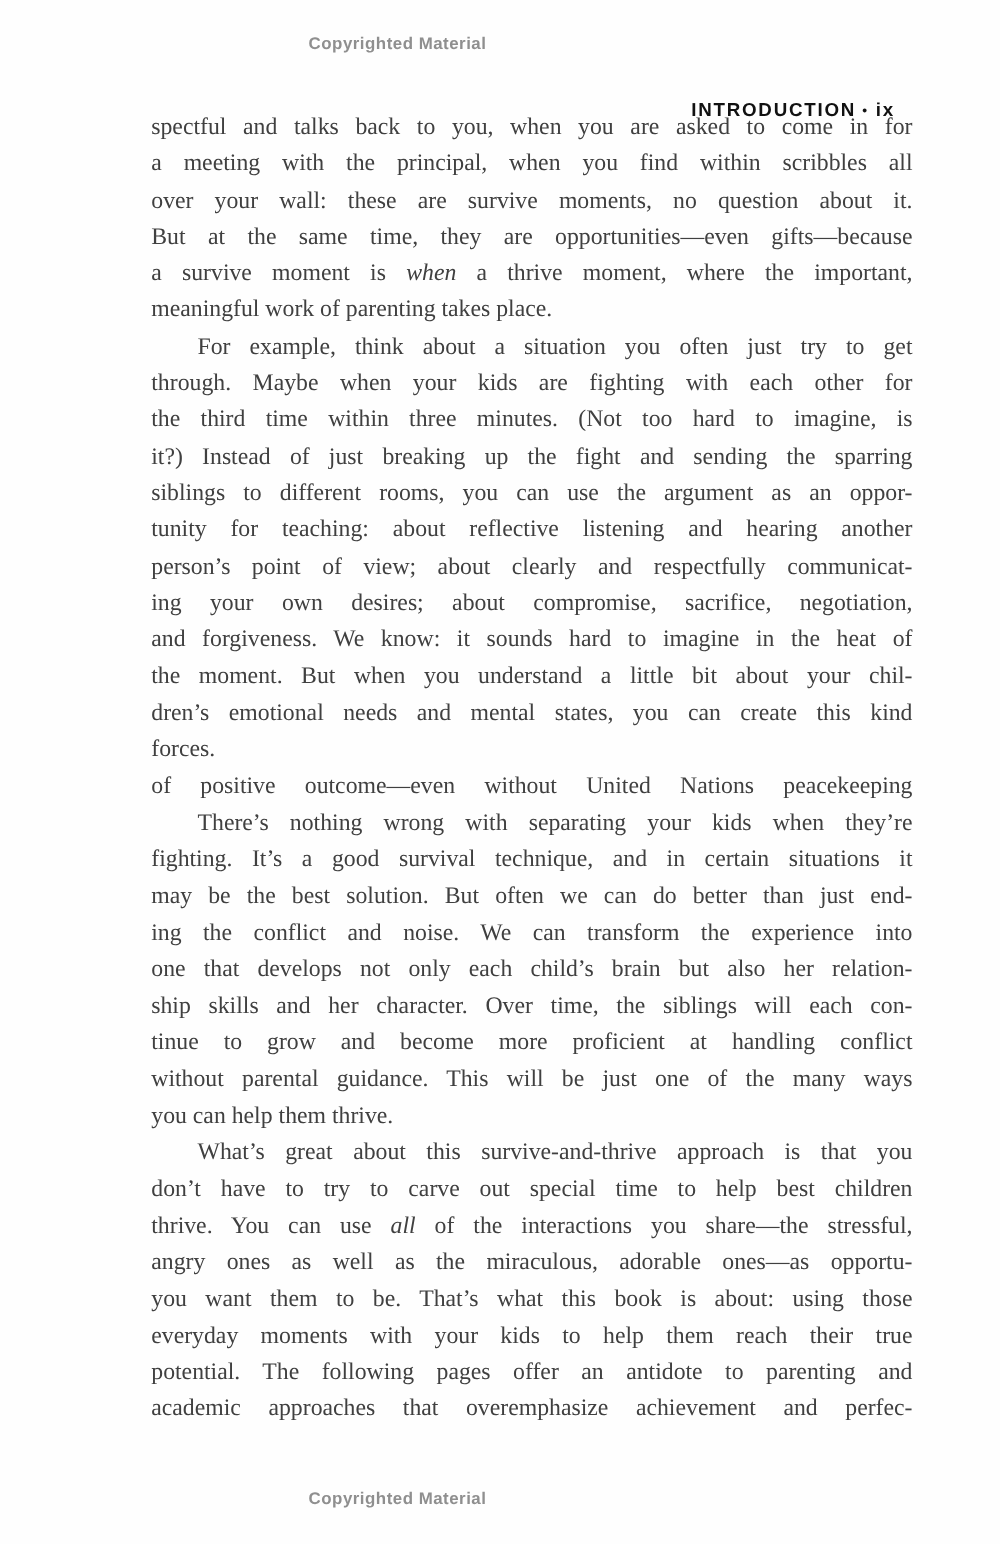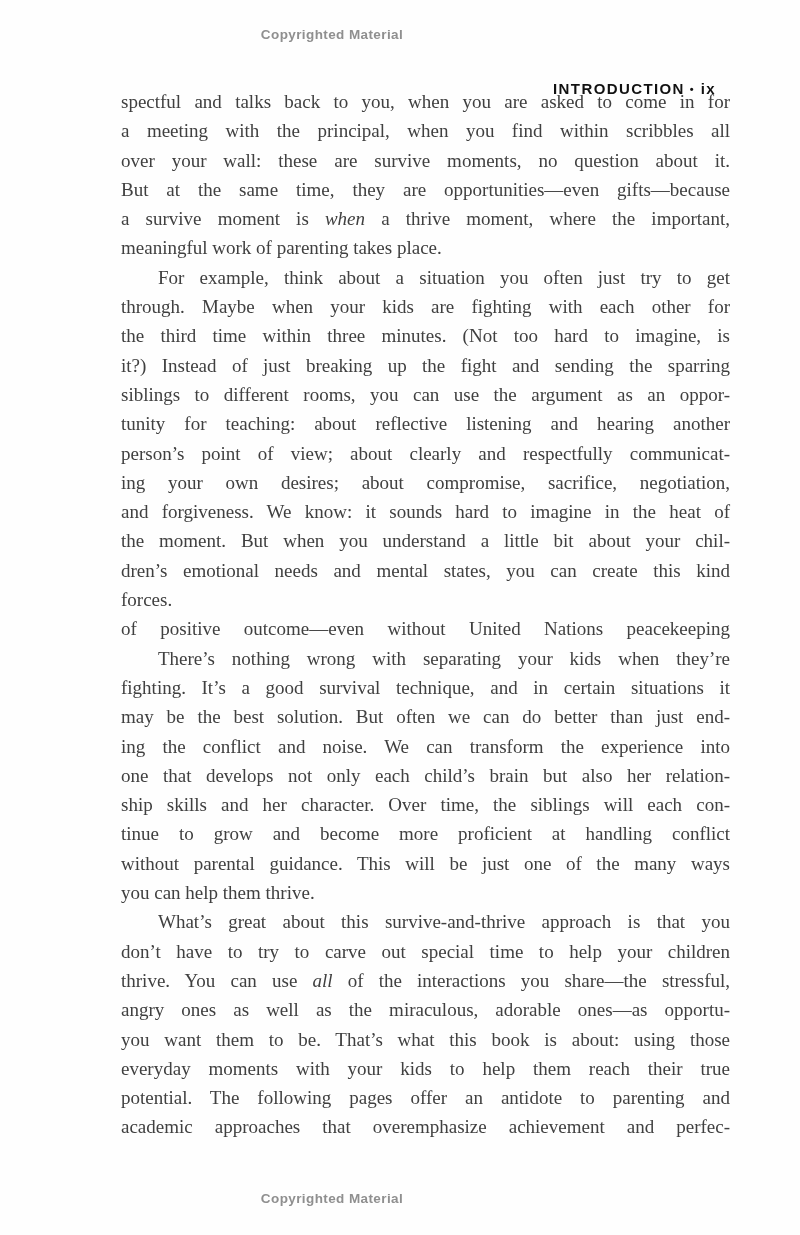--- a/index.html
+++ b/index.html
@@ -18,21 +18,20 @@
   .copyright {
     position: absolute;
     left: 0;
     width: 636px;
     text-align: center;
     font-family: "Liberation Sans", sans-serif;
     font-weight: 700;
     font-size: 13.5px;
     letter-spacing: 0.4px;
     color: #8f8f8f;
-    padding-left: 14px;
   }
   .copyright.top { top: 27px; }
   .copyright.bottom { top: 1191px; }
   .running-head {
     position: absolute;
     top: 46px;
     right: 84px;
     font-family: "Liberation Sans", sans-serif;
     font-weight: 700;
     font-size: 15px;
@@ -103,21 +102,21 @@
       <div class="line indent">There’s nothing wrong with separating your kids when they’re</div>
       <div class="line">fighting. It’s a good survival technique, and in certain situations it</div>
       <div class="line">may be the best solution. But often we can do better than just end-</div>
       <div class="line">ing the conflict and noise. We can transform the experience into</div>
       <div class="line">one that develops not only each child’s brain but also her relation-</div>
       <div class="line">ship skills and her character. Over time, the siblings will each con-</div>
       <div class="line">tinue to grow and become more proficient at handling conflict</div>
       <div class="line">without parental guidance. This will be just one of the many ways</div>
       <div class="line par-end">you can help them thrive.</div>
       <div class="line indent">What’s great about this survive-and-thrive approach is that you</div>
-      <div class="line">don’t have to try to carve out special time to help your children</div>
+      <div class="line">don’t have to try to carve out special time to help best children</div>
       <div class="line">thrive. You can use <i>all</i> of the interactions you share—the stressful,</div>
       <div class="line">angry ones as well as the miraculous, adorable ones—as opportu-</div>
       <div class="line">you want them to be. That’s what this book is about: using those</div>
       <div class="line">everyday moments with your kids to help them reach their true</div>
       <div class="line">potential. The following pages offer an antidote to parenting and</div>
       <div class="line">academic approaches that overemphasize achievement and perfec-</div>
     </div>
 
   <div class="copyright bottom">Copyrighted Material</div>
 

